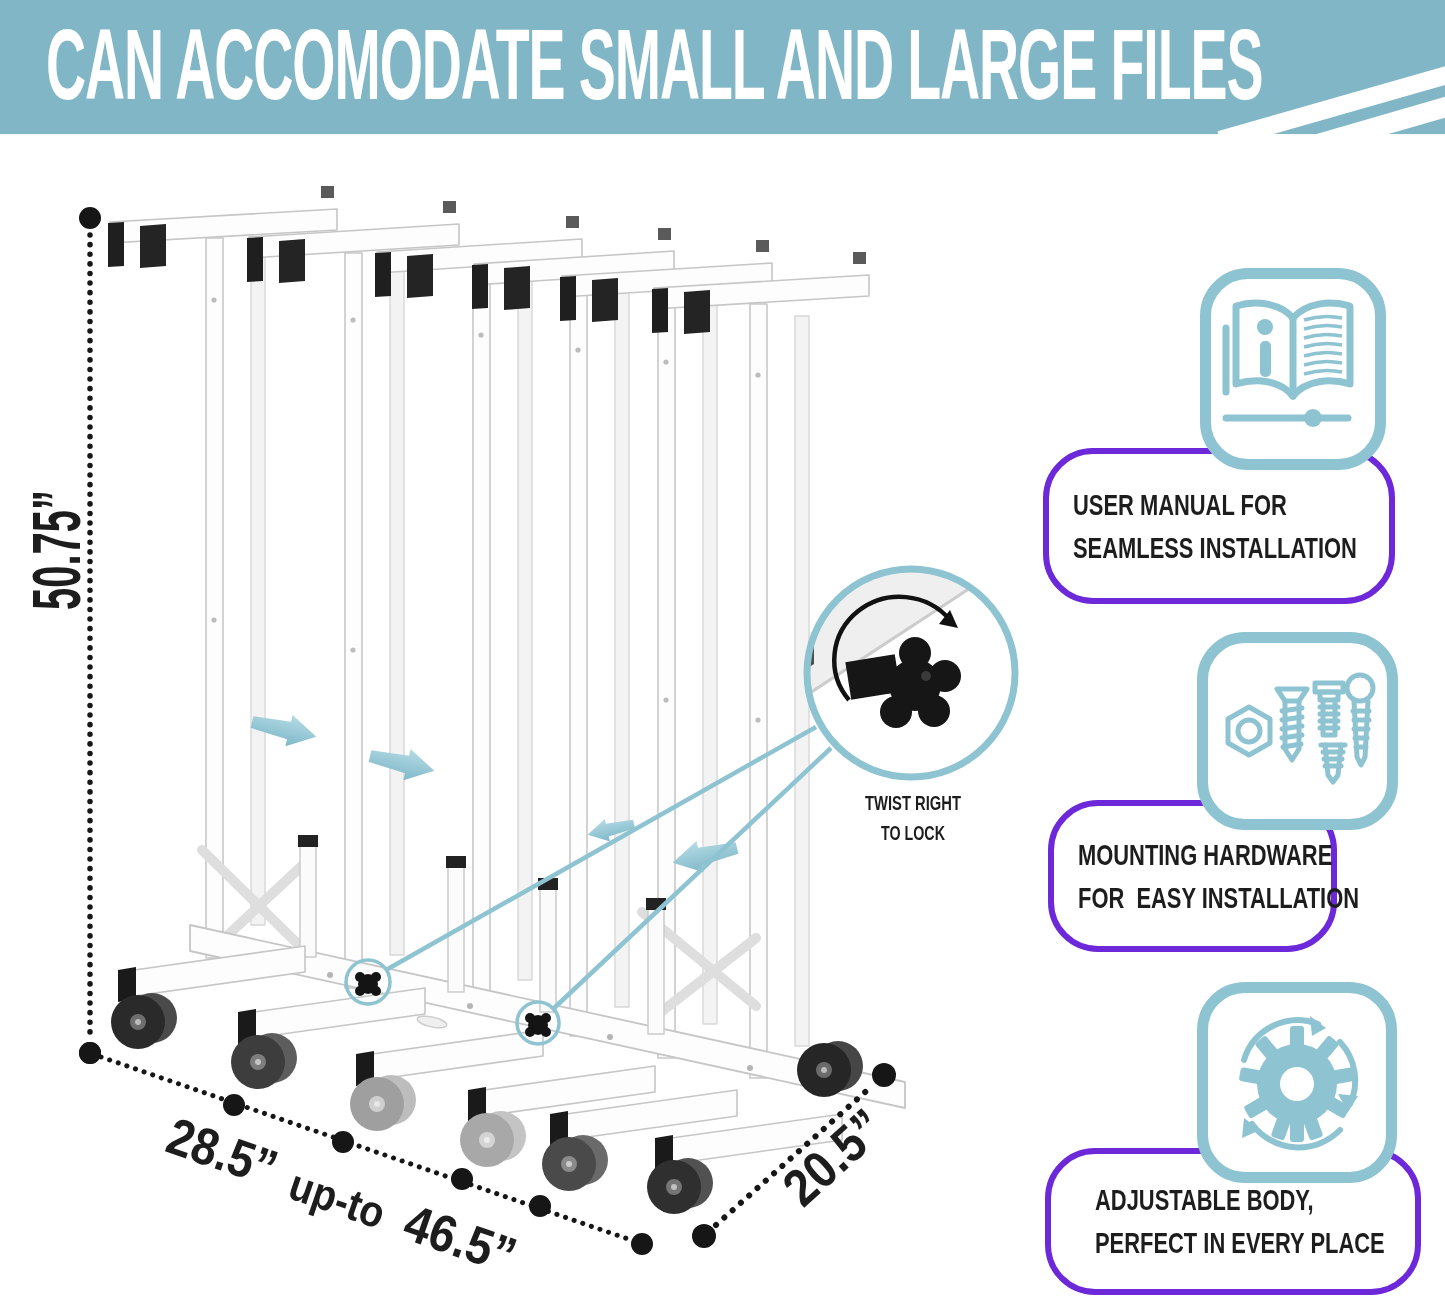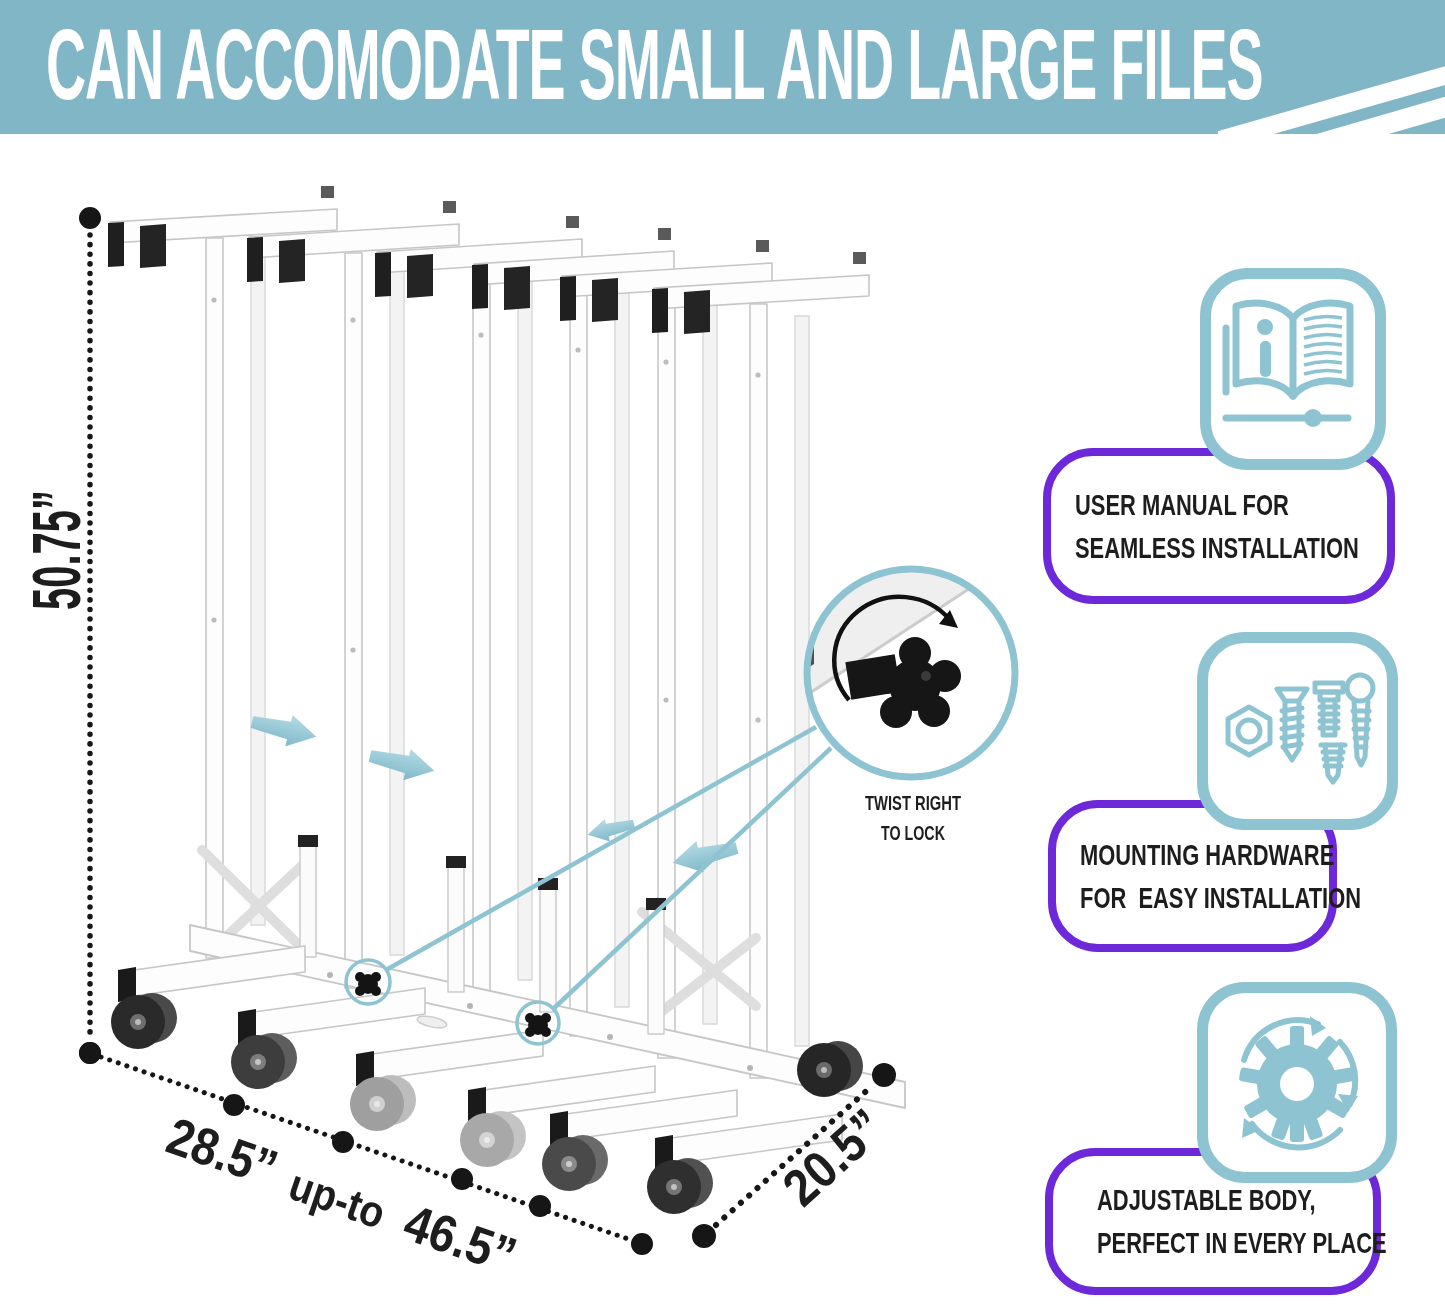--- a/index.html
+++ b/index.html
@@ -22,21 +22,21 @@
   
   #scene{position:absolute;left:0;top:0;}
   
   .icon-box{
     position:absolute;box-sizing:border-box;background:#ffffff;
     border:11px solid #8ec3d1;border-radius:48px;z-index:3;
     display:flex;align-items:center;justify-content:center;
   }
   .bubble{
     position:absolute;box-sizing:border-box;background:#ffffff;
-    border:8px solid #6d28d9;border-radius:50px;z-index:2;
+    border:6px solid #6d28d9;border-radius:50px;z-index:2;
     display:flex;flex-direction:column;justify-content:center;gap:13px;
     padding-left:24px;
   }
   .bubble .line{
     font-size:30px;font-weight:bold;color:#1d1d1d;white-space:pre;
     transform:scaleX(0.73);transform-origin:left center;line-height:1;
   }
   .svgtext{font-family:"Liberation Sans",sans-serif;font-weight:bold;fill:#1d1d1d;}
 </style>
 </head>
@@ -419,16 +419,16 @@
       <path d="M118,34 A 56 56 0 0 1 128,96"></path>
       <path d="M118,122 A 58 58 0 0 1 30,116"></path>
     </g>
     <g fill="#8ec3d1">
       <polygon points="104,20 88,8 90,28"></polygon>
       <polygon points="126,104 116,86 136,88"></polygon>
       <polygon points="22,110 20,130 38,122"></polygon>
     </g>
   </svg>
 </div>
-<div class="bubble" style="left:1045px;top:1148px;width:336px;height:147px;padding-left:44px;">
+<div class="bubble" style="left:1045px;top:1148px;width:376px;height:147px;padding-left:44px;">
   <div class="line">ADJUSTABLE BODY,</div>
   <div class="line">PERFECT IN EVERY PLACE</div>
 </div>
 
 </body></html>

